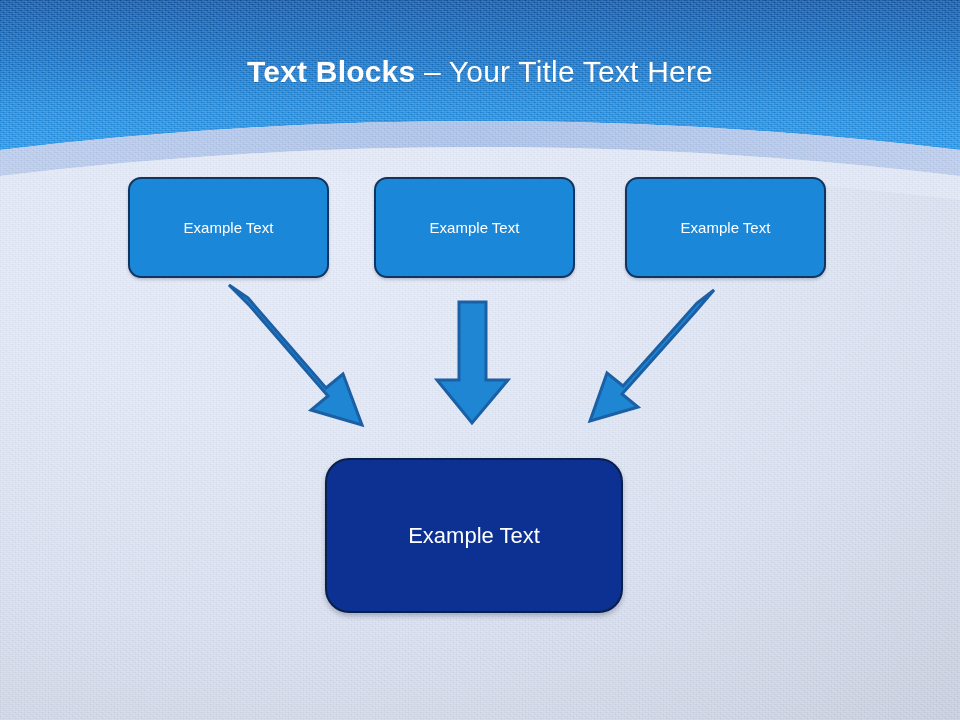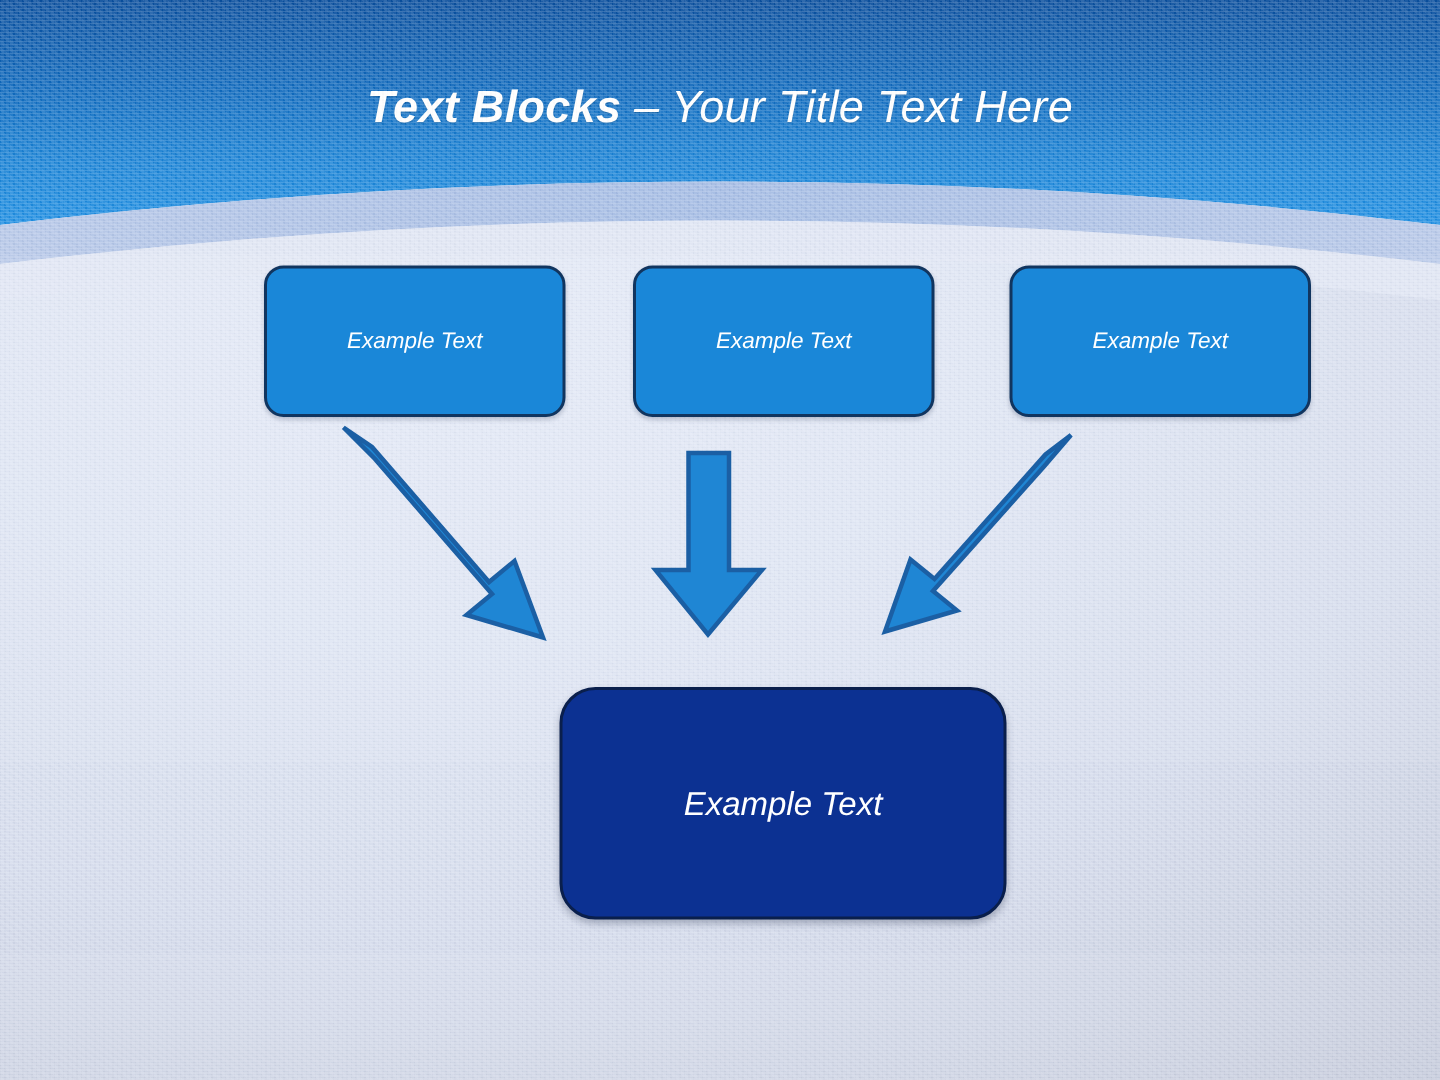--- a/index.html
+++ b/index.html
@@ -12,21 +12,20 @@
 
   
   #slide {
     position:absolute;
     left:0; top:0;
     width:960px; height:720px;
     overflow:hidden;
     background:
       radial-gradient(ellipse 115% 95% at 32% 28%,
         #e2e8f6 0%, #dde4f3 32%, #d4dbec 62%, #c7cdde 88%, #c0c6d8 100%);
-    font-style: italic;
   }
 
   
   #noise {
     position:absolute; inset:0;
     opacity:.30;
     background-image:
       repeating-linear-gradient(0deg, rgba(255,255,255,.55) 0 1px, rgba(0,0,0,0) 1px 2px),
       repeating-linear-gradient(90deg, rgba(0,0,0,.05) 0 1px, rgba(255,255,255,.25) 1px 3px),
       repeating-linear-gradient(37deg, rgba(255,255,255,.35) 0 2px, rgba(0,0,0,.03) 2px 4px);
@@ -62,21 +61,20 @@
   }
 
   
   .node {
     position:absolute;
     display:flex;
     align-items:center;
     justify-content:center;
     color:#ffffff;
     text-align:center;
-    margin-left:48px;
   }
   .node.top {
     width:201px; height:101px;
     background:#1a87d8;
     border:2px solid #11355f;
     border-radius:13px;
     font-size:15px;
     box-shadow:0 2px 3px rgba(40,55,85,.22);
   }
   .node.bottom {

